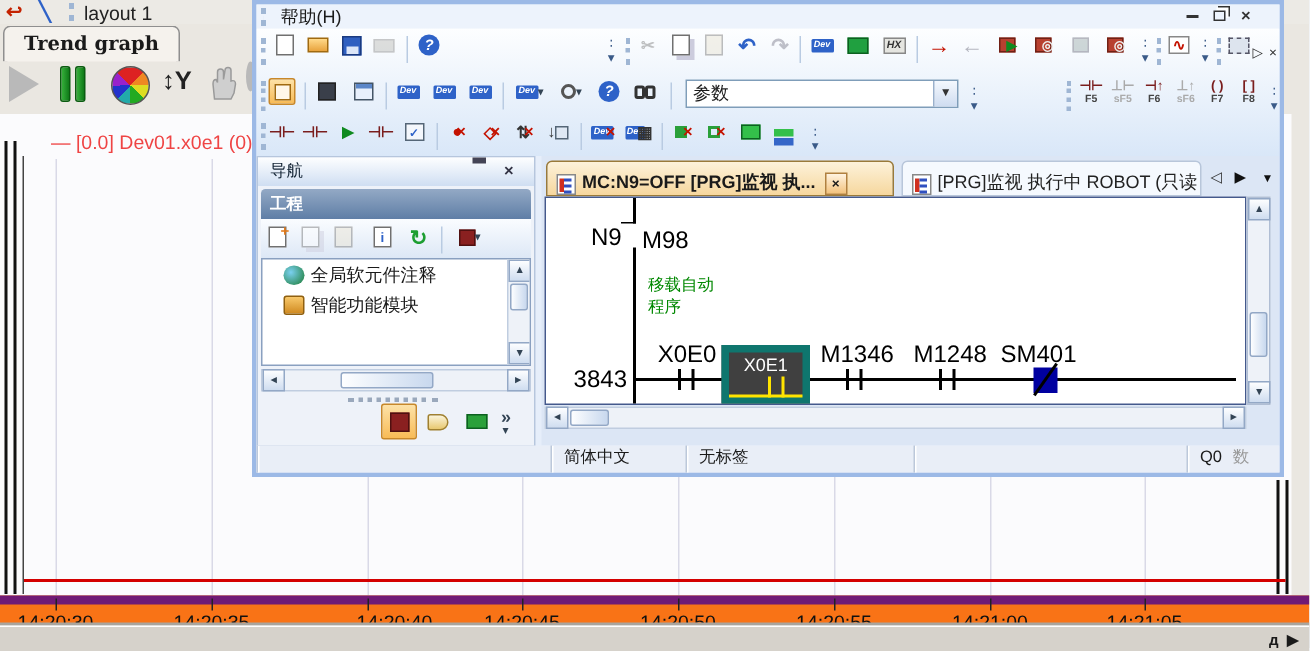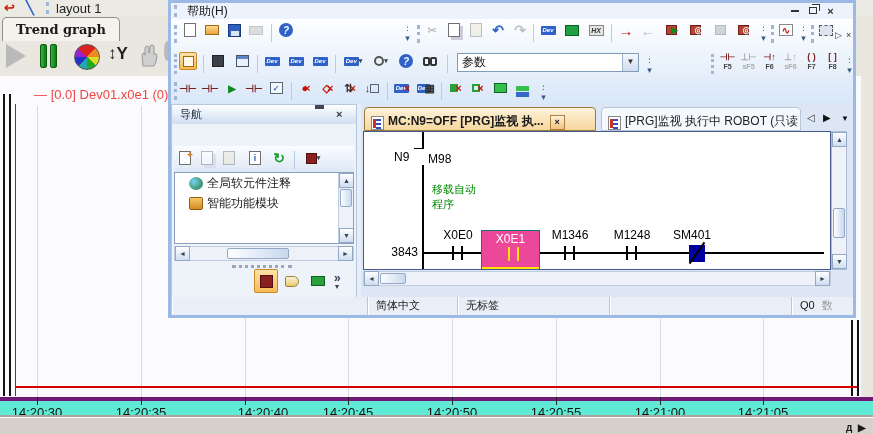--- a/index.html
+++ b/index.html
@@ -10,21 +10,21 @@
   
   .topbar{left:0;top:0;width:873px;height:16px;background:#eceae5}
   .tg-tab{left:2px;top:17px;width:118px;height:24px;background:#f5f2ed;border:1px solid #8f8f8f;
           border-bottom:none;border-radius:5px 5px 0 0;font-family:"DejaVu Serif",serif;
           font-weight:bold;font-size:13px;text-align:center;line-height:23px}
   .tg-toolbar{left:0;top:41px;width:168px;height:35px}
   .plot{left:0;top:76px;width:861px;height:321px;background:#fbfbfd}
   .grid{position:absolute;top:30px;bottom:0;width:1px;background:#d9d9e7}
   .ybar{position:absolute;width:2px;background:#111}
   .trace{position:absolute;left:16px;width:841px;height:2px;background:#d40000;top:310px}
-  .taxis{left:0;top:397px;width:873px;height:20px;background:#5eead4;border-top:4px solid #701a75}
+  .taxis{left:0;top:397px;width:873px;height:20px;background:#f97316;border-top:6px solid #701a75}
   .tick{position:absolute;top:-4px;width:1px;height:8px;background:#222}
   .tlabel{position:absolute;top:4px;transform:translateX(-50%);font-size:13px;color:#111;white-space:nowrap}
   .sbar{left:0;top:417px;width:873px;height:17px;background:#d6d2cb;border-top:1px solid #fff;
         box-shadow:0 -2px 0 #a9a59e;font-family:"DejaVu Sans Mono",monospace;font-weight:bold;
         font-size:12px;line-height:16px;padding-left:3px}
   .legend-close{left:3px;top:78px;width:14px;height:14px;background:#f2f0ec;border:1px solid #8a8a8a;
         font-size:9px;font-weight:bold;text-align:center;line-height:12px}
   .legend{left:34px;top:87px;font-size:13px;white-space:nowrap}
   
   .tri{position:absolute;top:3px}
@@ -92,24 +92,24 @@
   .tab{position:absolute;top:3px;height:24px;border-radius:4px 4px 0 0;display:flex;align-items:flex-end;
        padding:0 6px;font-size:12px;white-space:nowrap;overflow:hidden}
   .tab.act{background:linear-gradient(#fdf2da,#f6d79e);border:1px solid #9a7a3a;font-weight:bold}
   .tab.inact{background:#f5f9fe;border:1px solid #b8c6da;color:#222}
   .dicon{width:13px;height:14px;background:#fff;border:1px solid #888;position:relative;margin-right:4px;flex:none}
   .dicon i{position:absolute;left:1px;top:2px;width:3px;height:9px;background:#d03020}
   .dicon b{position:absolute;right:2px;top:2px;width:5px;height:2px;background:#3050c0;box-shadow:0 4px 0 #3050c0,0 8px 0 #3050c0}
   .tclose{width:15px;height:15px;margin-left:6px;background:linear-gradient(#fff3e0,#f3c27c);border:1px solid #b08040;
           font-size:9px;font-weight:bold;line-height:13px;text-align:center;flex:none}
   .canvas{position:absolute;left:2px;top:27px;width:468px;height:139px;background:#fff;border:1px solid #44598c;overflow:hidden}
-  .lbl{position:absolute;font-size:12px;color:#000;white-space:nowrap}
+  .lbl{position:absolute;font-size:16px;color:#000;white-space:nowrap}
   .green{color:#008800;font-size:11px}
   .cpair{position:absolute;width:11px;height:14px;border-left:2px solid #000;border-right:2px solid #000}
-  .selbox{position:absolute;background:#ec4899;border:1px solid #0f766e}
+  .selbox{position:absolute;background:#404040;border:5px solid #0f766e}
   .selbox .name{position:absolute;top:1px;width:100%;text-align:center;color:#fff;font-size:12px}
   .ypair{border-left-color:#ffe400;border-right-color:#ffe400}
   .slash{position:absolute;width:2px;height:26px;background:#000;transform:rotate(35deg)}
   .hline{position:absolute;height:2px;background:#000}
   .vline{position:absolute;width:2px;background:#000}
   
   .pstat{left:0;top:294px;width:682px;height:18px;background:#e9eef7;display:flex;font-size:11px;line-height:17px}
   .pcell{border-left:1px solid #bcc8da;box-shadow:inset 1px 0 0 #fff;padding-left:8px;height:100%}
   .panebtn{position:absolute;font-size:9px;color:#333;line-height:12px}
   .x-red{color:#c41200}
@@ -438,20 +438,21 @@
           <i>▾</i>
         </span>
     </div>
 
     <div class="abs nav">
       <div class="nav-hd">
         <span>导航</span>
         <span class="abs" style="left:146px;top:3px"><i class="pin"><i></i></i></span>
         <span class="abs" style="left:164px;top:0;font-weight:bold;color:#334">×</span>
       </div>
+      <div class="cap">工程</div>
       <div class="ntb">
         <span class="ic" style="left:2px;top:3px">
             <i class="page"></i>
             <b style="position:absolute;color:#e07818;font-size:10px;margin-left:10px;margin-top:-8px">+</b>
           </span>
         <span class="ic dis" style="left:24px;top:3px">
             <i class="page" style="box-shadow:3px 3px 0 #ccd"></i>
           </span>
         <span class="ic dis" style="left:46px;top:3px">
             <i class="page" style="background:#e8e2d0"></i>

